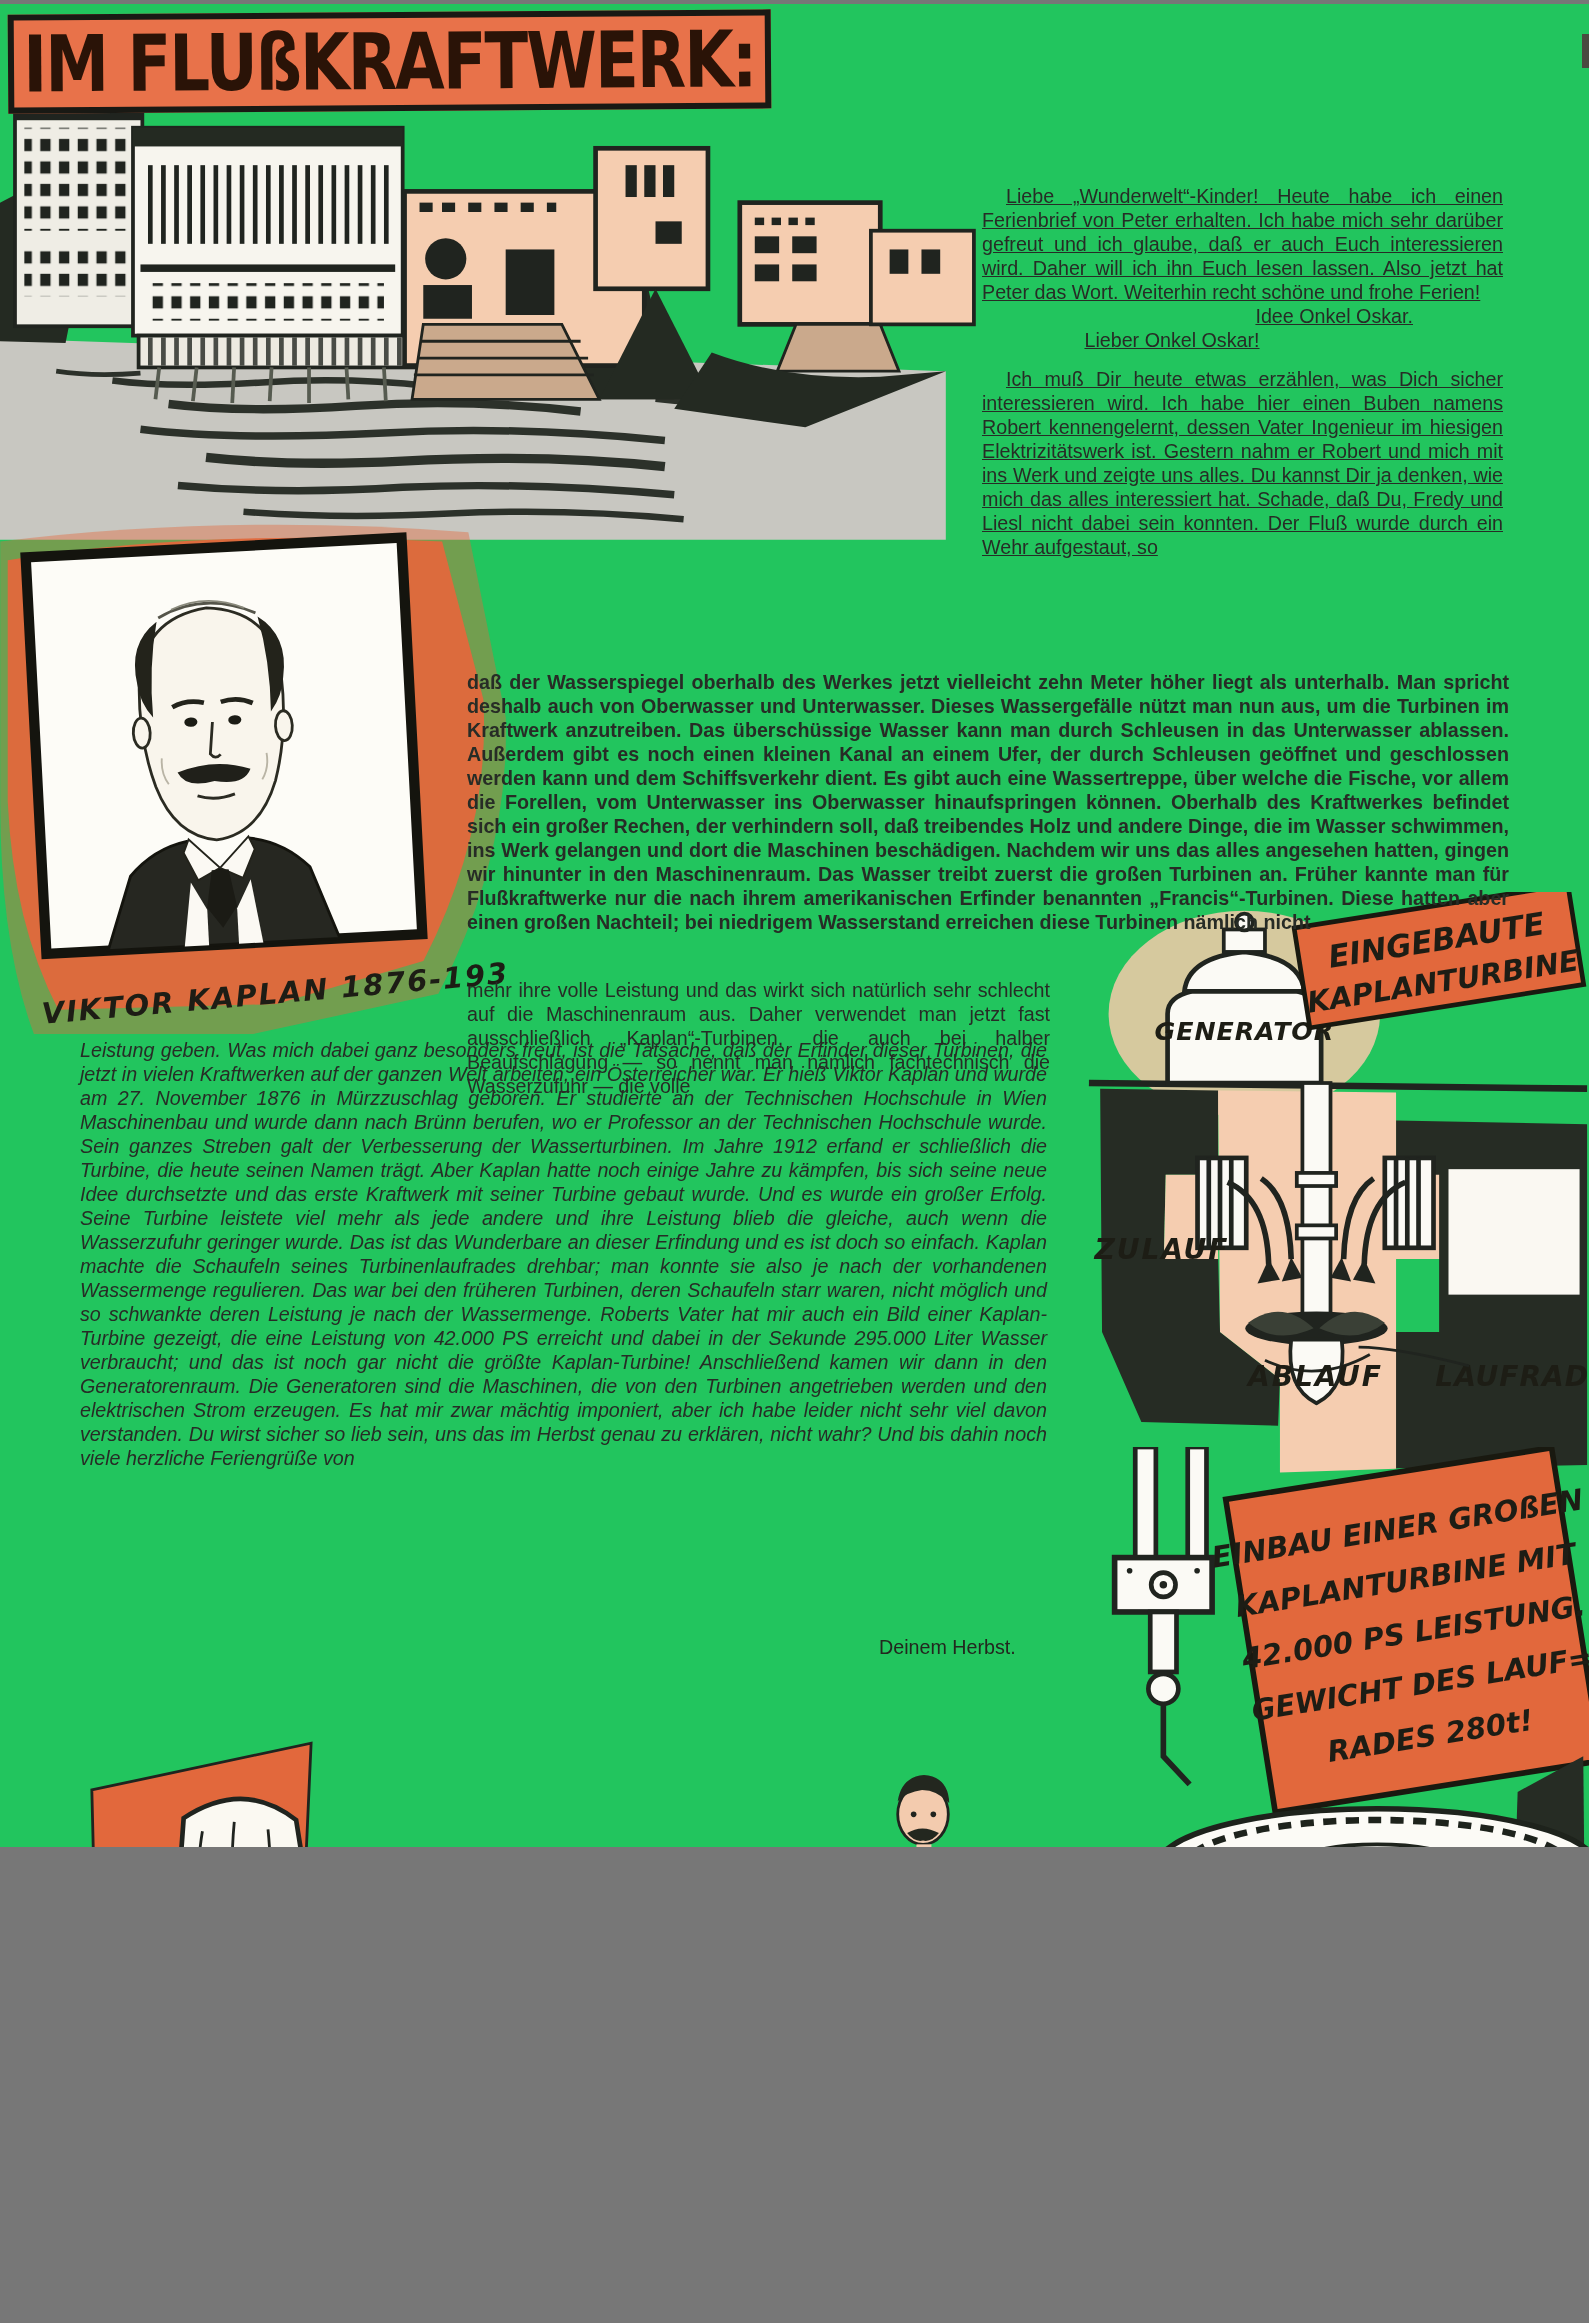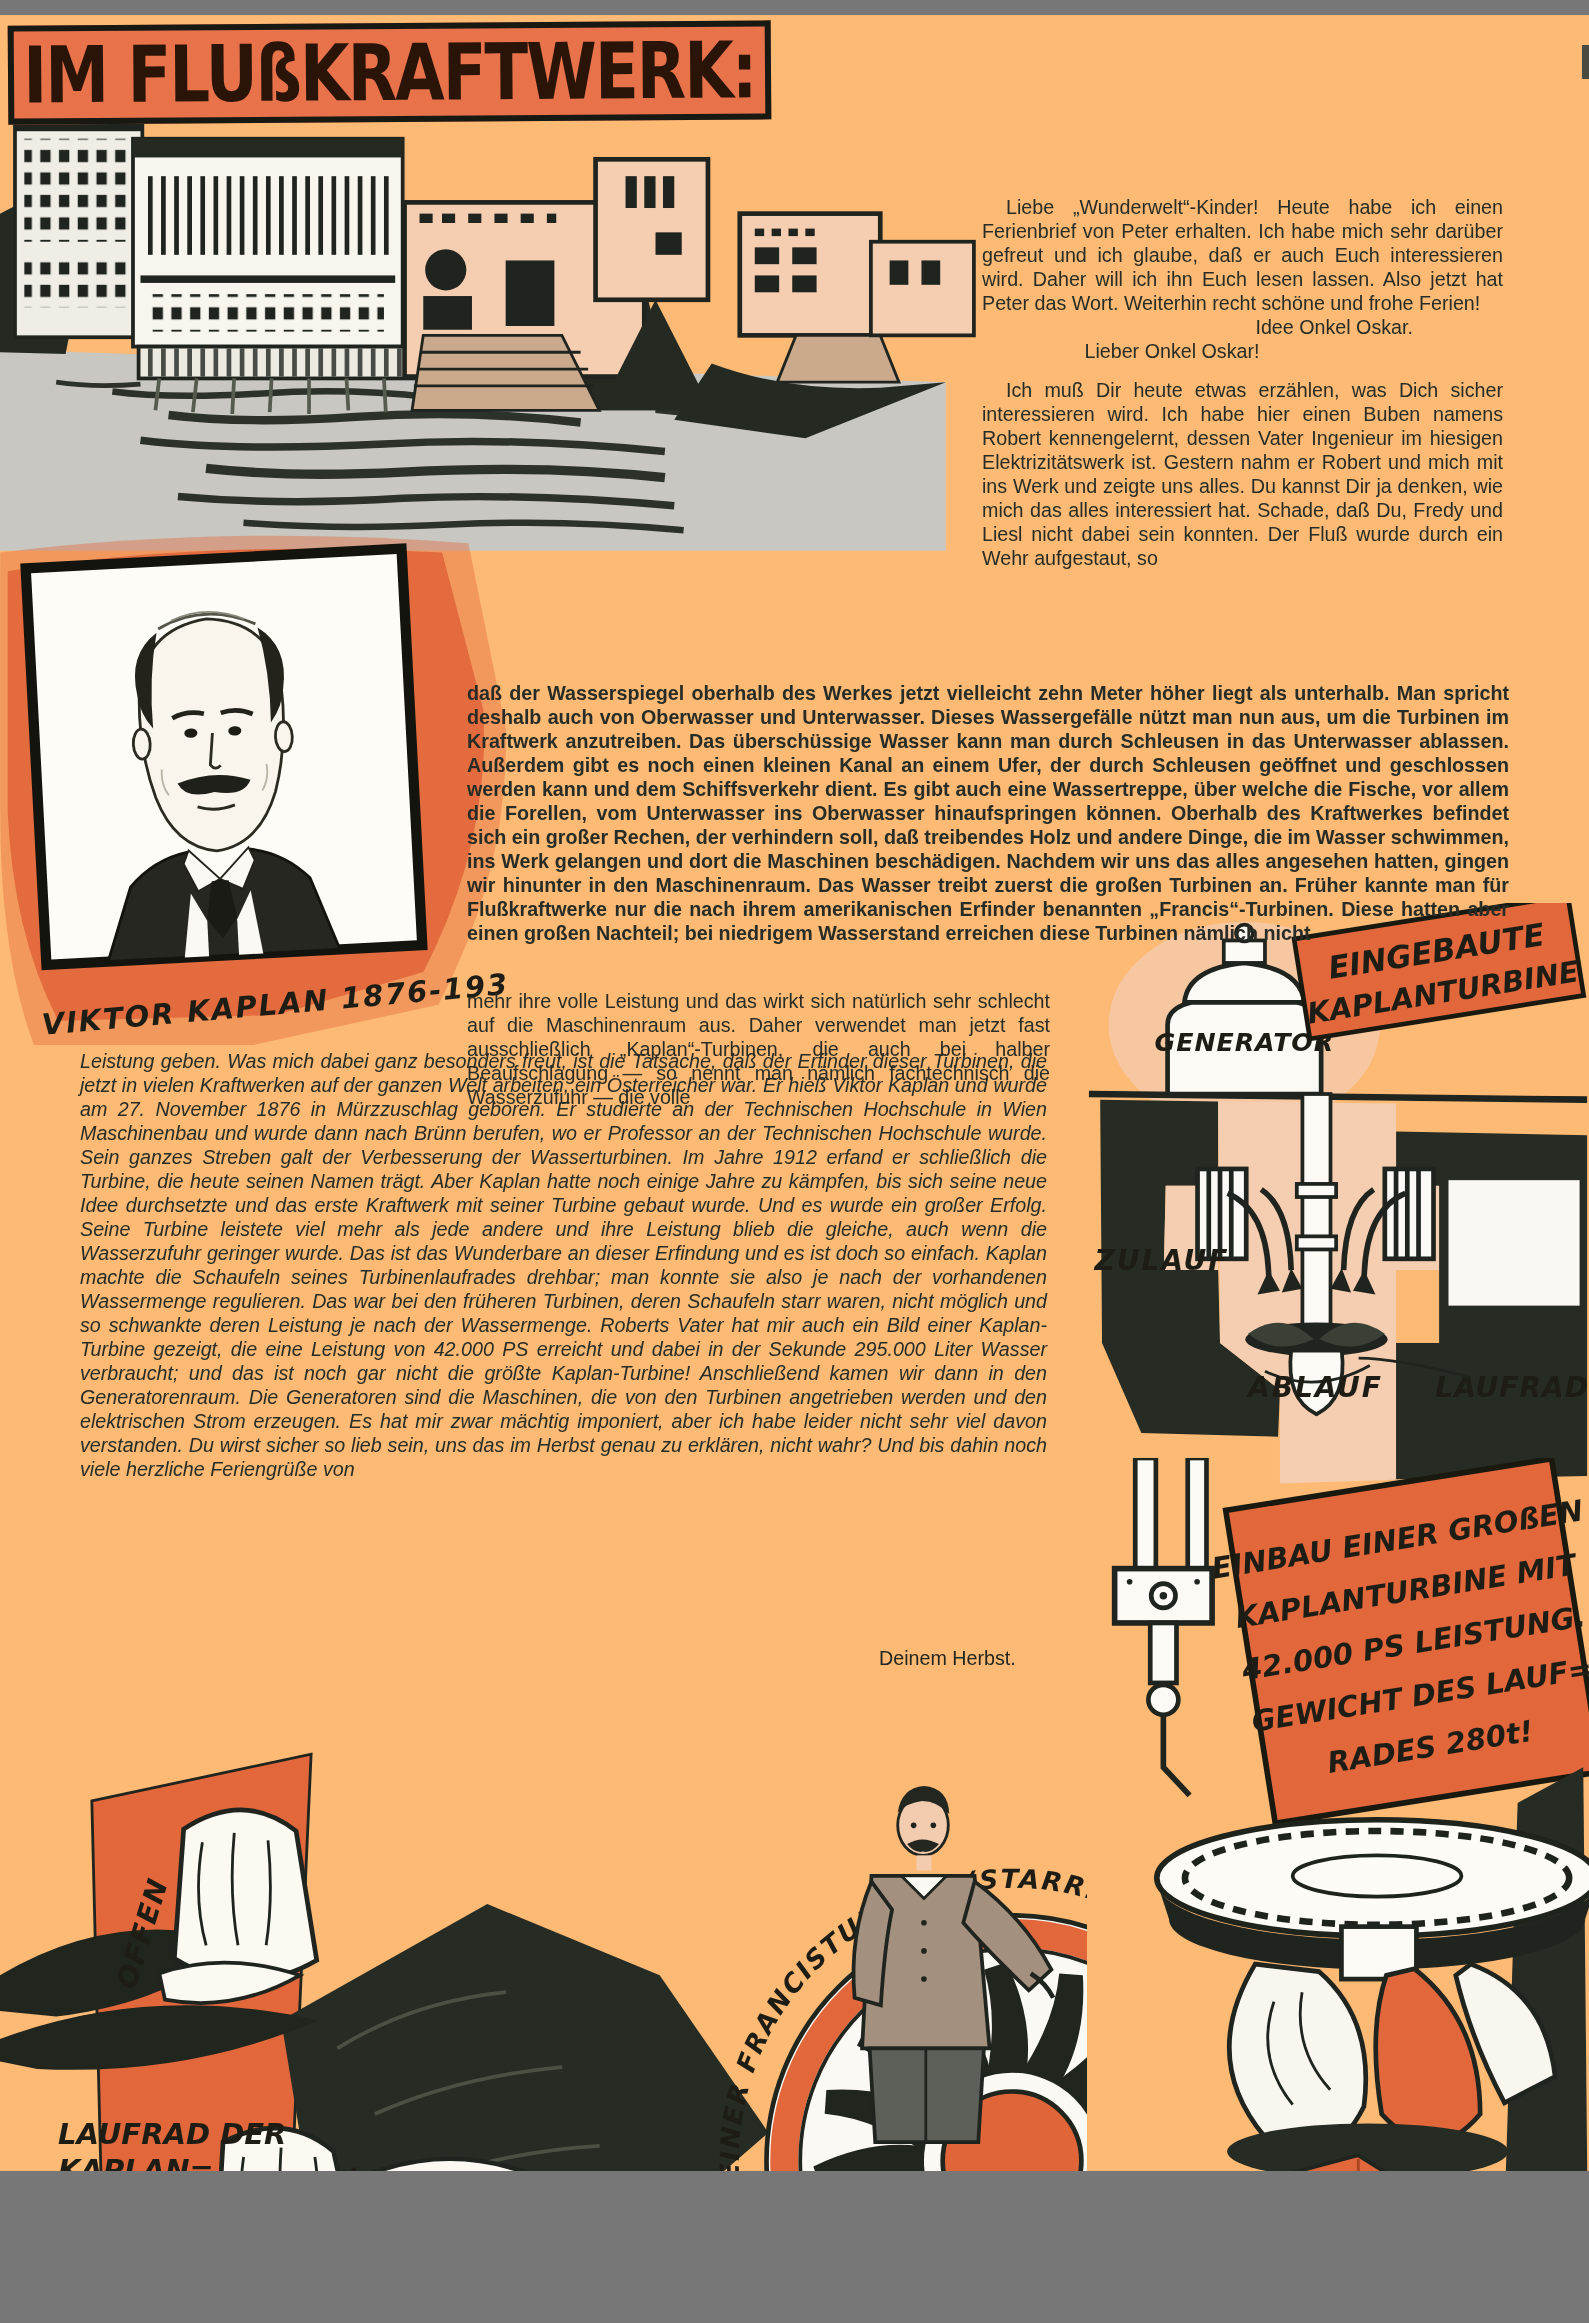--- a/index.html
+++ b/index.html
@@ -1,16 +1,16 @@
 <!DOCTYPE html>
 <html style="font-size:15px"><head>
 <meta charset="utf-8">
 <style>
   html,body{margin:0;padding:0;background:#777;}
-  .page{position:relative;width:1589px;height:2156px;margin:15px auto;background:#fdba74;overflow:hidden;
+  .page{position:relative;width:1589px;height:1843px;margin:4px auto;background:#22c55e;overflow:hidden;
         font-family:"Liberation Sans",sans-serif;color:#23271f;}
   .abs{position:absolute;}
   .txt{font-size:19.7px;line-height:24px;color:#272c26;text-align:justify;z-index:20;}
   .txt p{margin:0;}
   .indent{text-indent:24px;}
   .banner{left:7.5px;top:7.5px;width:763px;height:99px;background:#e8724a;border:6.6px solid #191914;
           box-sizing:border-box;display:flex;align-items:center;justify-content:center;z-index:30;
           transform:rotate(-0.4deg);}
   .banner span{font-family:"DejaVu Sans",sans-serif;font-weight:800;font-size:64px;letter-spacing:-1.9px;
           color:#2a1307;transform:scaleY(1.22);white-space:nowrap;}
@@ -161,21 +161,21 @@
         <path d="M219,372 L237,372 L244,412 L228,434 L212,412 Z" fill="#1b1b15"></path>
         <path d="M196,384 L212,414 L212,452 L186,452 Z" fill="#fbf9f3"></path>
         <path d="M260,384 L244,414 L244,452 L270,452 Z" fill="#fbf9f3"></path>
       </g>
     </g>
     <g transform="rotate(-5 240 512)">
       <text x="44" y="520" class="hand" font-size="31" letter-spacing="2">VIKTOR KAPLAN 1876-1934</text>
     </g>
   </svg>
 
-  <div class="abs txt" style="left:982px;top:180px;width:521px;">
+  <div class="abs txt" style="left:982px;top:180px;width:521px;text-decoration:underline;">
     <p class="indent">Liebe „Wunderwelt“-Kinder! Heute habe ich einen Ferienbrief von Peter erhalten. Ich habe mich sehr darüber gefreut und ich glaube, daß er auch Euch interessieren wird. Daher will ich ihn Euch lesen lassen. Also jetzt hat Peter das Wort. Weiterhin recht schöne und frohe Ferien!</p>
     <p class="sig-line">Idee Onkel Oskar.</p>
     <p class="salut">Lieber Onkel Oskar!</p>
     <p class="indent" style="margin-top:15px">Ich muß Dir heute etwas erzählen, was Dich sicher interessieren wird. Ich habe hier einen Buben namens Robert kennengelernt, dessen Vater Ingenieur im hiesigen Elektrizitätswerk ist. Gestern nahm er Robert und mich mit ins Werk und zeigte uns alles. Du kannst Dir ja denken, wie mich das alles interessiert hat. Schade, daß Du, Fredy und Liesl nicht dabei sein konnten. Der Fluß wurde durch ein Wehr aufgestaut, so</p>
   </div>
 
   <div class="abs txt" style="left:467px;top:666px;width:1042px;font-weight:bold;">
     <p>daß der Wasserspiegel oberhalb des Werkes jetzt vielleicht zehn Meter höher liegt als unterhalb. Man spricht deshalb auch von Oberwasser und Unterwasser. Dieses Wassergefälle nützt man nun aus, um die Turbinen im Kraftwerk anzutreiben. Das überschüssige Wasser kann man durch Schleusen in das Unterwasser ablassen. Außerdem gibt es noch einen kleinen Kanal an einem Ufer, der durch Schleusen geöffnet und geschlossen werden kann und dem Schiffsverkehr dient. Es gibt auch eine Wassertreppe, über welche die Fische, vor allem die Forellen, vom Unterwasser ins Oberwasser hinaufspringen können. Oberhalb des Kraftwerkes befindet sich ein großer Rechen, der verhindern soll, daß treibendes Holz und andere Dinge, die im Wasser schwimmen, ins Werk gelangen und dort die Maschinen beschädigen. Nachdem wir uns das alles angesehen hatten, gingen wir hinunter in den Maschinenraum. Das Wasser treibt zuerst die großen Turbinen an. Früher kannte man für Flußkraftwerke nur die nach ihrem amerikanischen Erfinder benannten „Francis“-Turbinen. Diese hatten aber einen großen Nachteil; bei niedrigem Wasserstand erreichen diese Turbinen nämlich nicht</p>
   </div>
 

